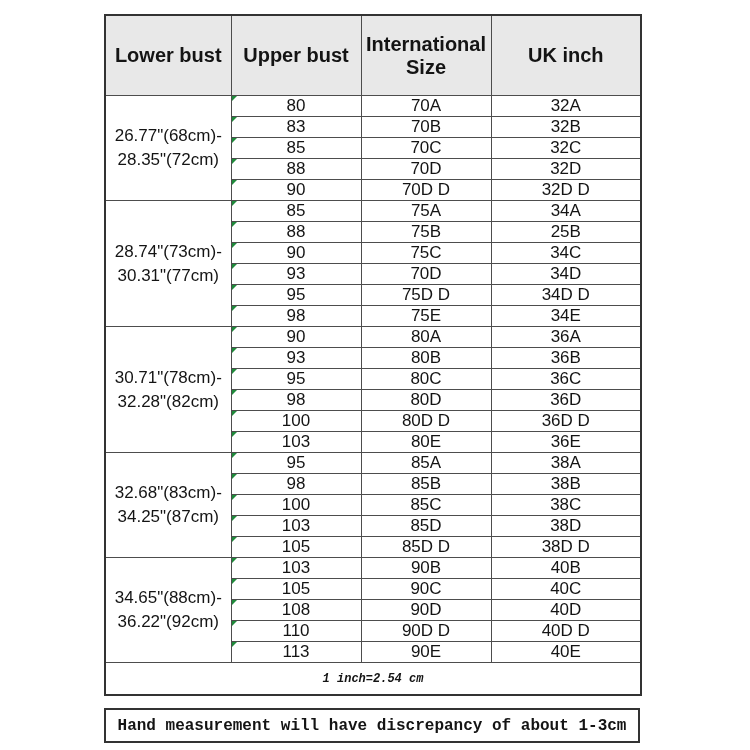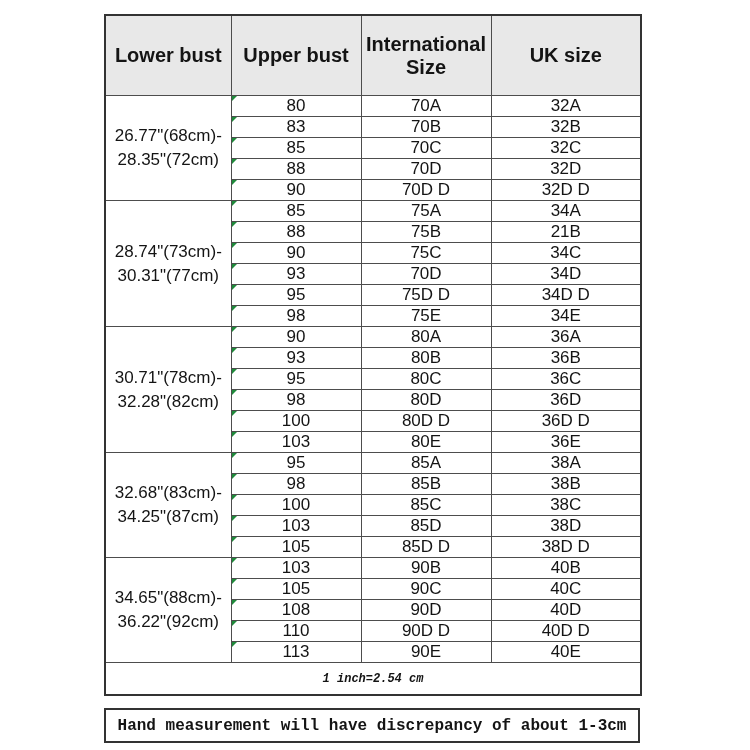--- a/index.html
+++ b/index.html
@@ -59,21 +59,21 @@
       <col style="width:126px">
       <col style="width:130px">
       <col style="width:130px">
       <col style="width:150px">
     </colgroup>
     <thead>
       <tr>
         <th>Lower bust</th>
         <th>Upper bust</th>
         <th>International Size</th>
-        <th>UK size</th>
+        <th>UK inch</th>
       </tr>
     </thead>
     <tbody>
         <tr>
           <td rowspan="5" class="lower">
             <div>26.77"(68cm)-</div>
             <div>28.35"(72cm)</div>
           </td>
           <td class="data upper"><span class="flag"></span><span>80</span></td>
           <td class="data intl"><span>70A</span></td>
@@ -104,21 +104,21 @@
             <div>28.74"(73cm)-</div>
             <div>30.31"(77cm)</div>
           </td>
           <td class="data upper"><span class="flag"></span><span>85</span></td>
           <td class="data intl"><span>75A</span></td>
           <td class="data uk"><span>34A</span></td>
         </tr>
         <tr>
           <td class="data upper"><span class="flag"></span><span>88</span></td>
           <td class="data intl"><span>75B</span></td>
-          <td class="data uk"><span>21B</span></td>
+          <td class="data uk"><span>25B</span></td>
         </tr>
         <tr>
           <td class="data upper"><span class="flag"></span><span>90</span></td>
           <td class="data intl"><span>75C</span></td>
           <td class="data uk"><span>34C</span></td>
         </tr>
         <tr>
           <td class="data upper"><span class="flag"></span><span>93</span></td>
           <td class="data intl"><span>70D</span></td>
           <td class="data uk"><span>34D</span></td>

